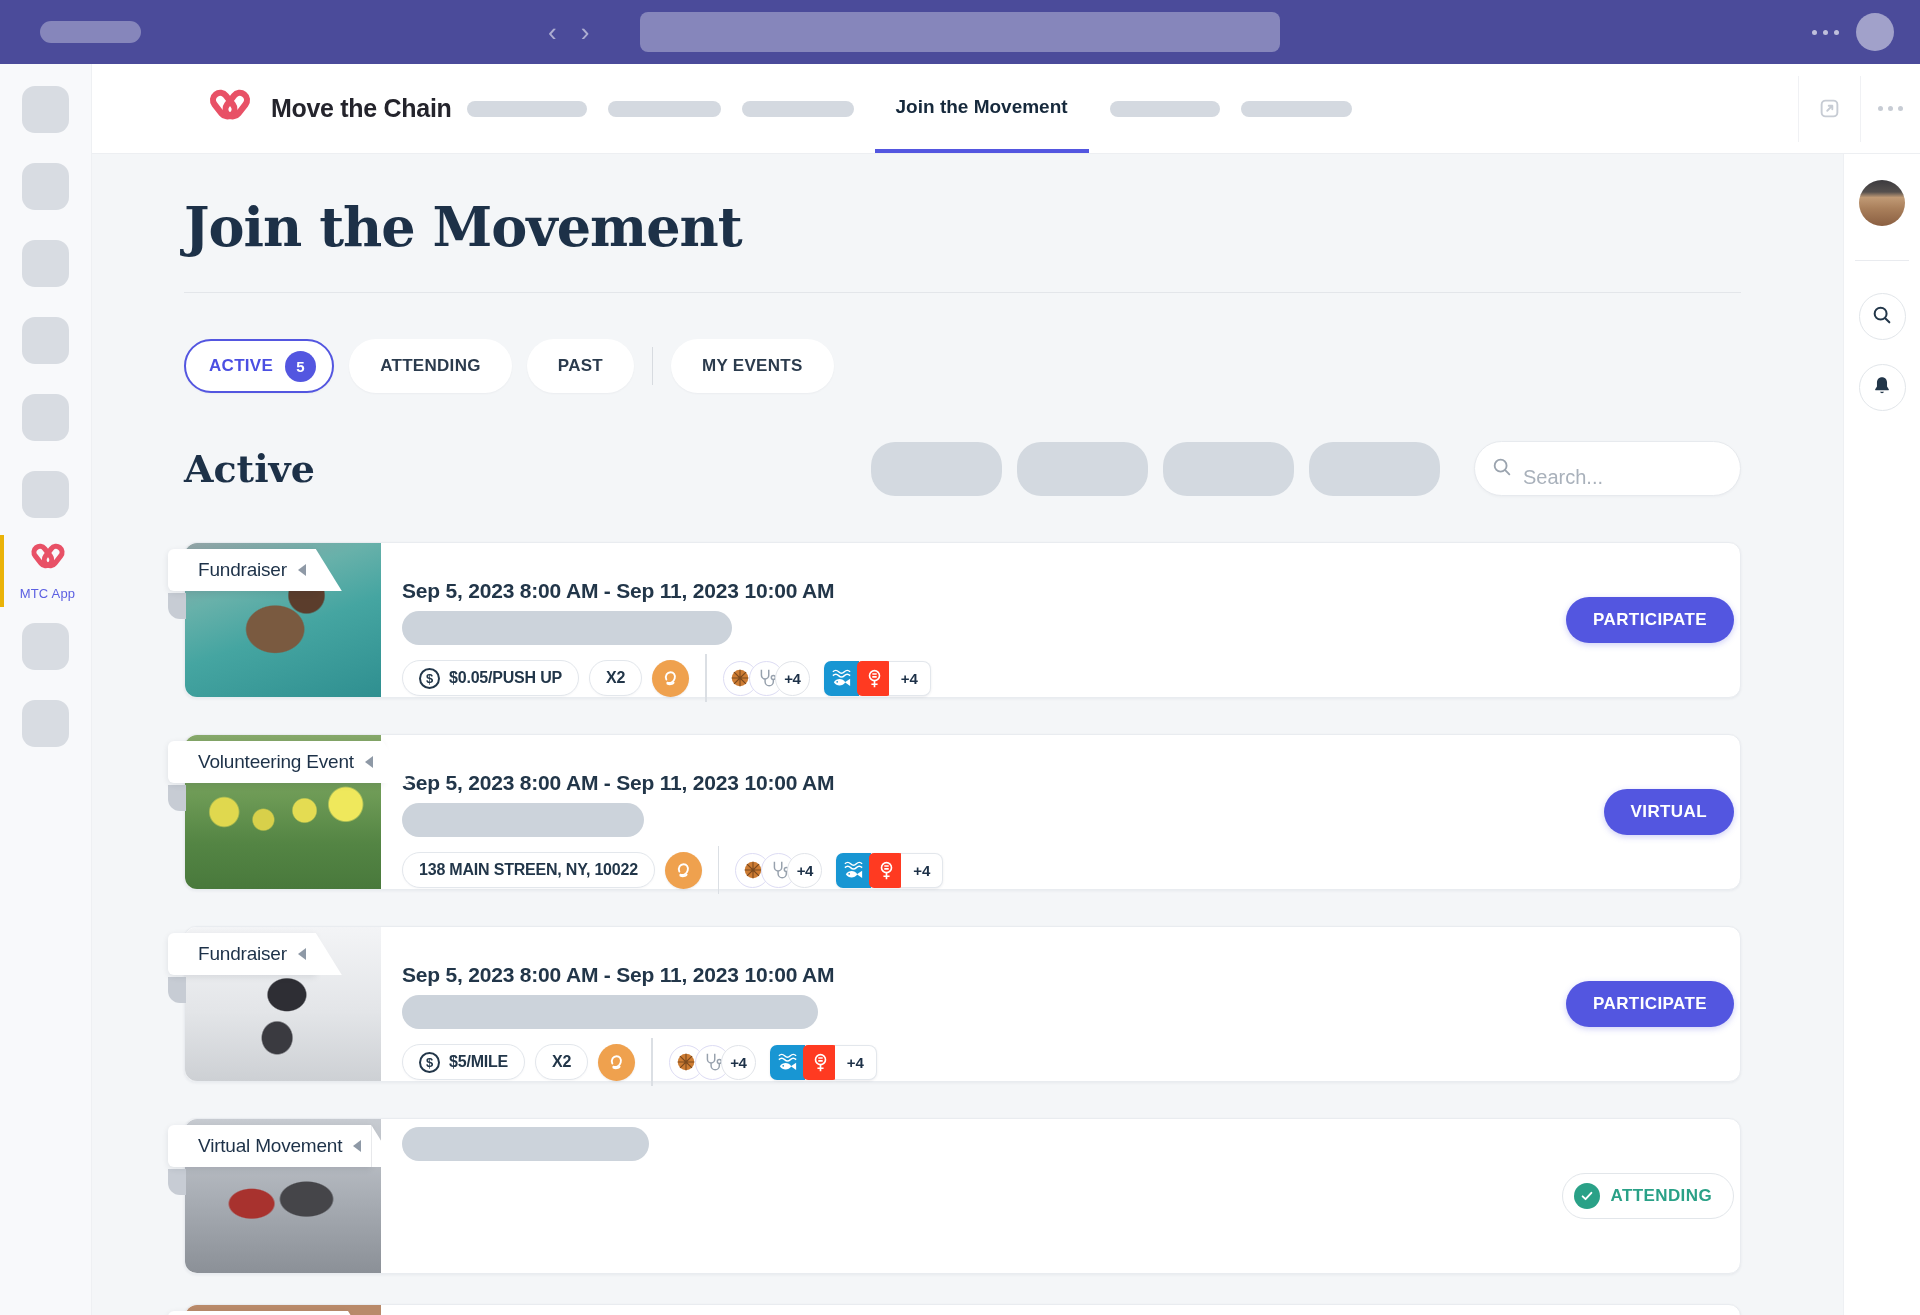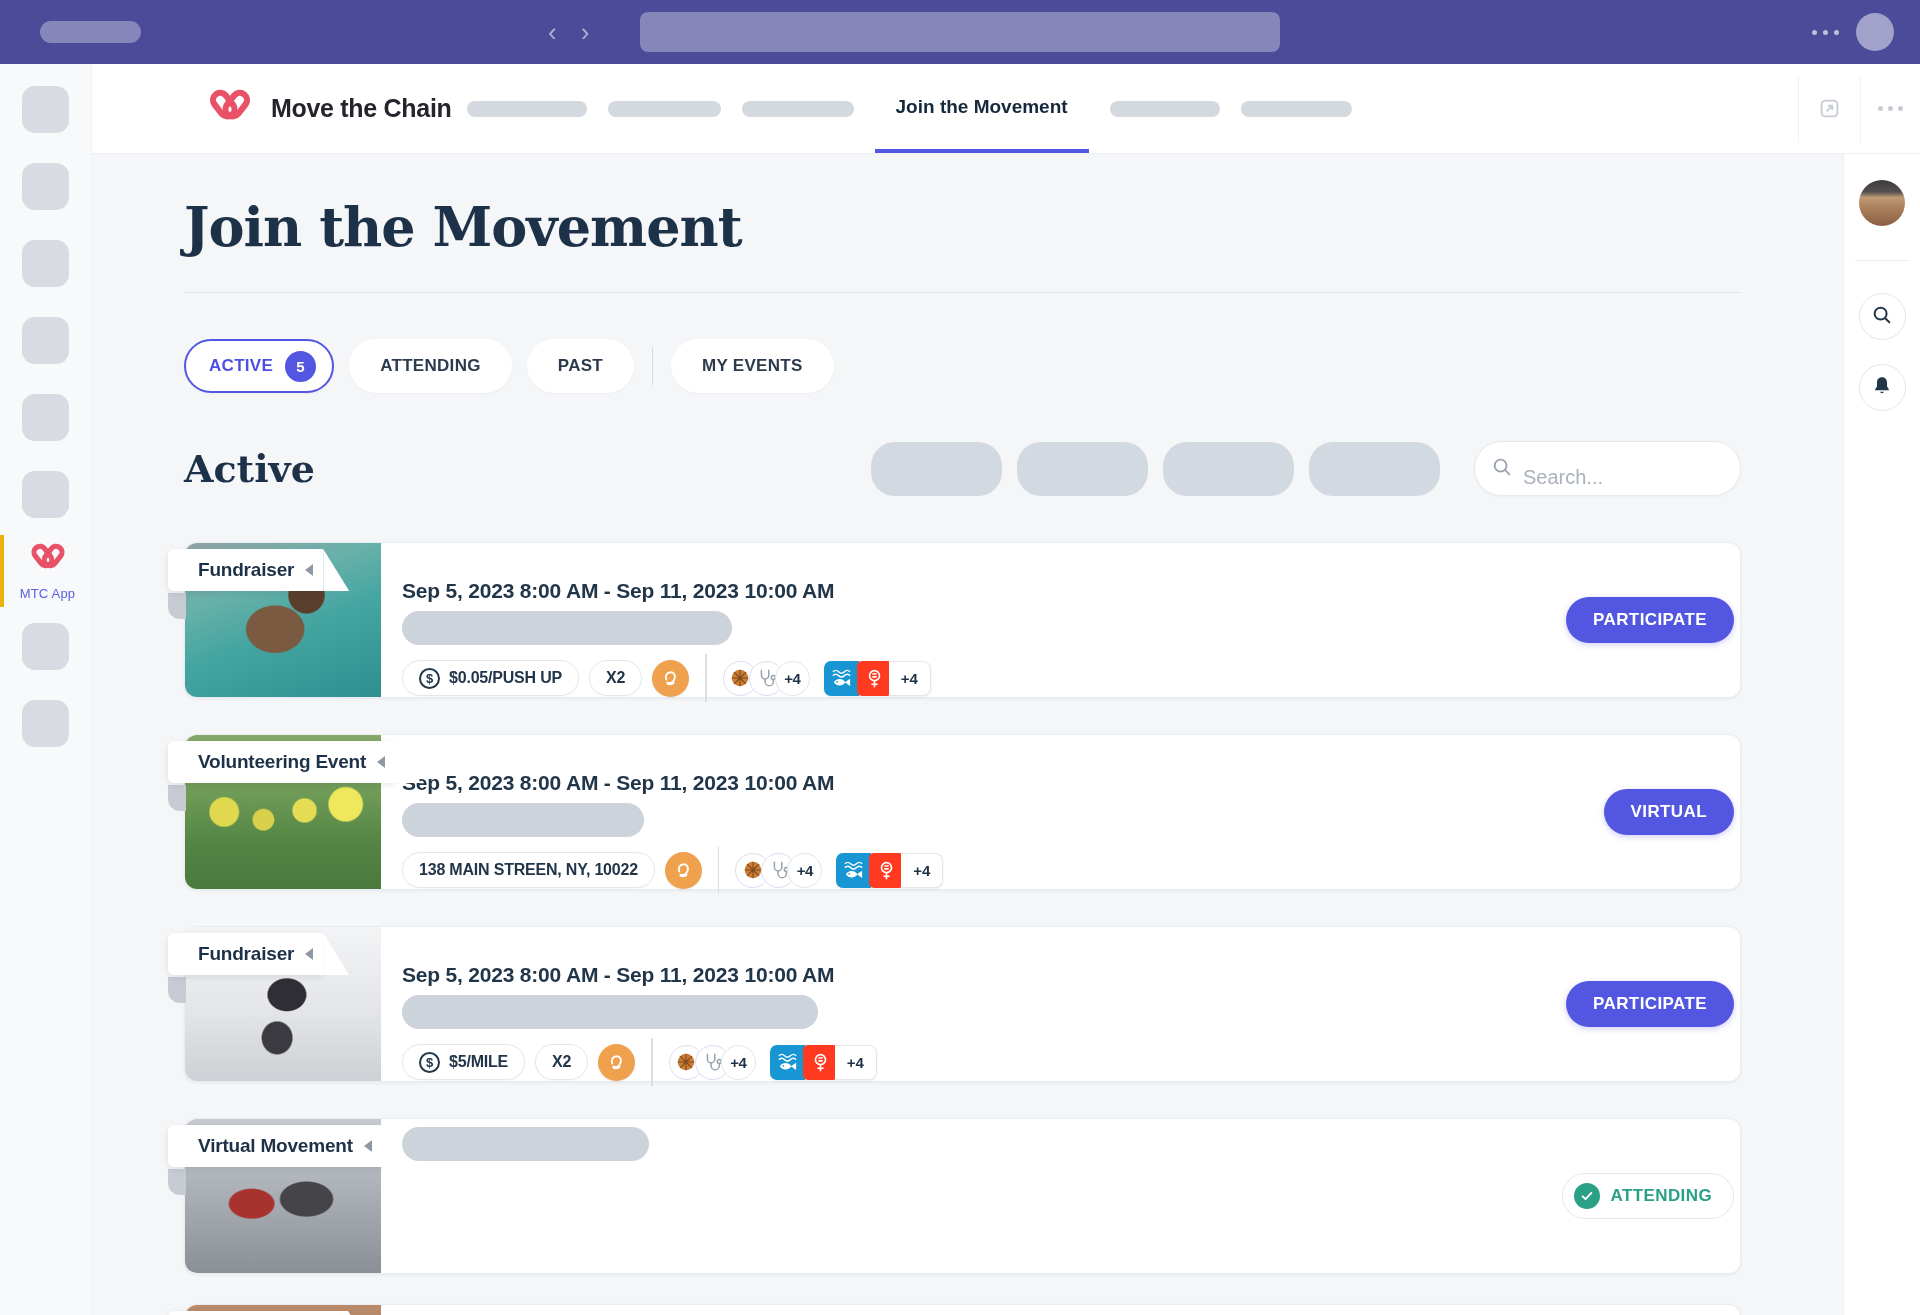--- a/index.html
+++ b/index.html
@@ -76,21 +76,21 @@
   .searchbox input::placeholder { color:#a9b1bb; }
 
   
   .cards { margin-top:46px; display:flex; flex-direction:column; gap:36px; }
   .card { position:relative; height:156px; background:#fff; border:1px solid #e9ecf0; border-radius:12px; box-shadow:0 1px 3px rgba(25,39,60,.06); }
   .cards .card:nth-child(5) { margin-top:-6px; }
   .thumb { position:absolute; left:0; top:0; bottom:0; width:196px; border-radius:12px 0 0 12px; z-index:0; }
   .ribbon-fold { position:absolute; left:-17px; top:50px; width:18px; height:26px; background:#c7ccd4; border-radius:0 0 0 12px; z-index:1; }
   .ribbon { position:absolute; left:-17px; top:6px; height:42px; background:#fff; border-radius:6px 0 0 6px; display:flex; align-items:center; padding:0 10px 0 30px; z-index:2; box-shadow:0 2px 6px rgba(30,40,60,.10); }
   .ribbon::after { content:""; position:absolute; left:100%; top:0; height:100%; width:26px; background:#fff; clip-path:polygon(0 0,100% 100%,0 100%); }
-  .ribbon-text { font-size:19px; font-weight:700; color:#1d3148; letter-spacing:-0.2px; white-space:nowrap;text-align:right; }
+  .ribbon-text { font-size:19px; font-weight:400; color:#1d3148; letter-spacing:-0.2px; white-space:nowrap;text-align:right; }
   .ribbon-arrow { width:0; height:0; border-top:6px solid transparent; border-bottom:6px solid transparent; border-right:8px solid #8e99a6; margin-left:11px; }
   .card-body { position:absolute; left:217px; top:0; right:235px; }
   .date { margin-top:36px; font-size:21px; font-weight:700; color:#223649; letter-spacing:-0.2px; white-space:nowrap; }
   .title-skeleton { margin-top:8px; height:34px; border-radius:17px; background:#ccd3db; }
   .badge-row { margin-top:9px; display:flex; align-items:center; gap:10px; }
   .badge { height:36px; border:1.5px solid #e3e7ec; border-radius:18px; background:#fff; display:inline-flex; align-items:center; gap:9px; padding:0 16px; font-size:16px; font-weight:700; color:#223649; letter-spacing:-0.2px; white-space:nowrap; box-shadow:0 1px 2px rgba(20,30,50,.03); }
   .bic { display:inline-flex; align-items:center; }
   .dollar-ic { width:21px; height:21px; border:2px solid #223649; border-radius:50%; display:inline-flex; align-items:center; justify-content:center; font-size:13px; font-weight:700; color:#223649; }
   .org { width:37px; height:37px; border-radius:50%; background:#efa14e; display:inline-flex; align-items:center; justify-content:center; box-shadow:0 1px 2px rgba(20,30,50,.08); }
   .group-divider { width:1.5px; height:48px; background:#dbdfe4; margin:0 6px; }

